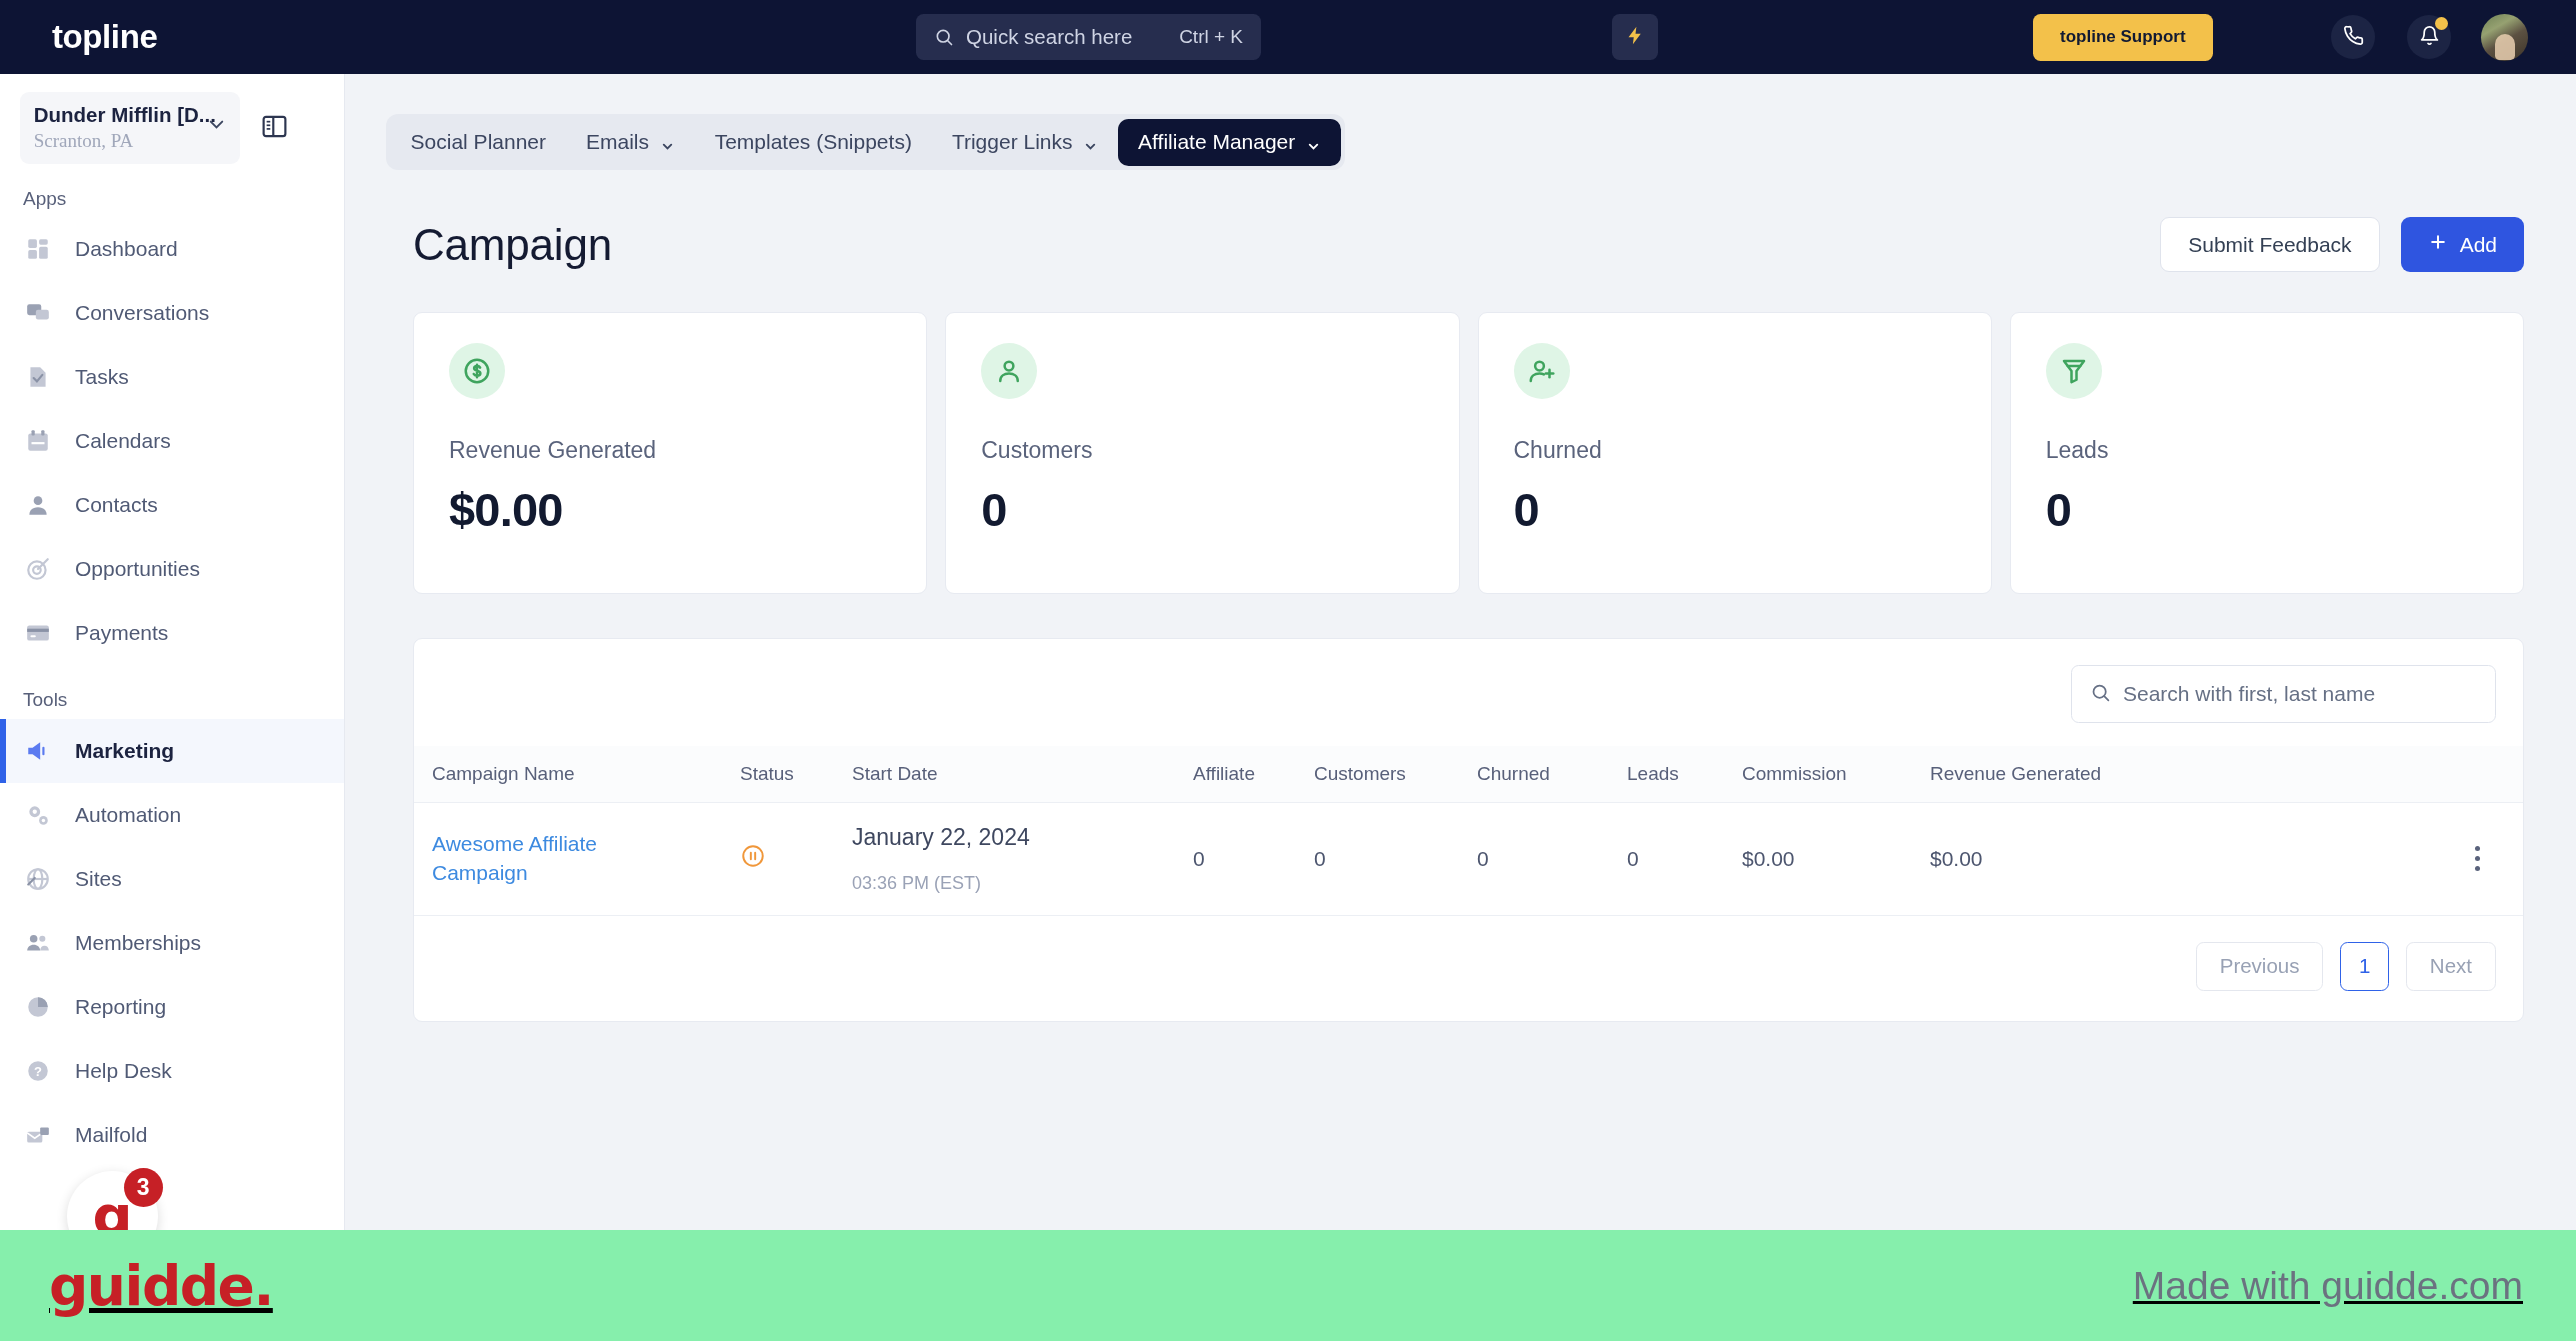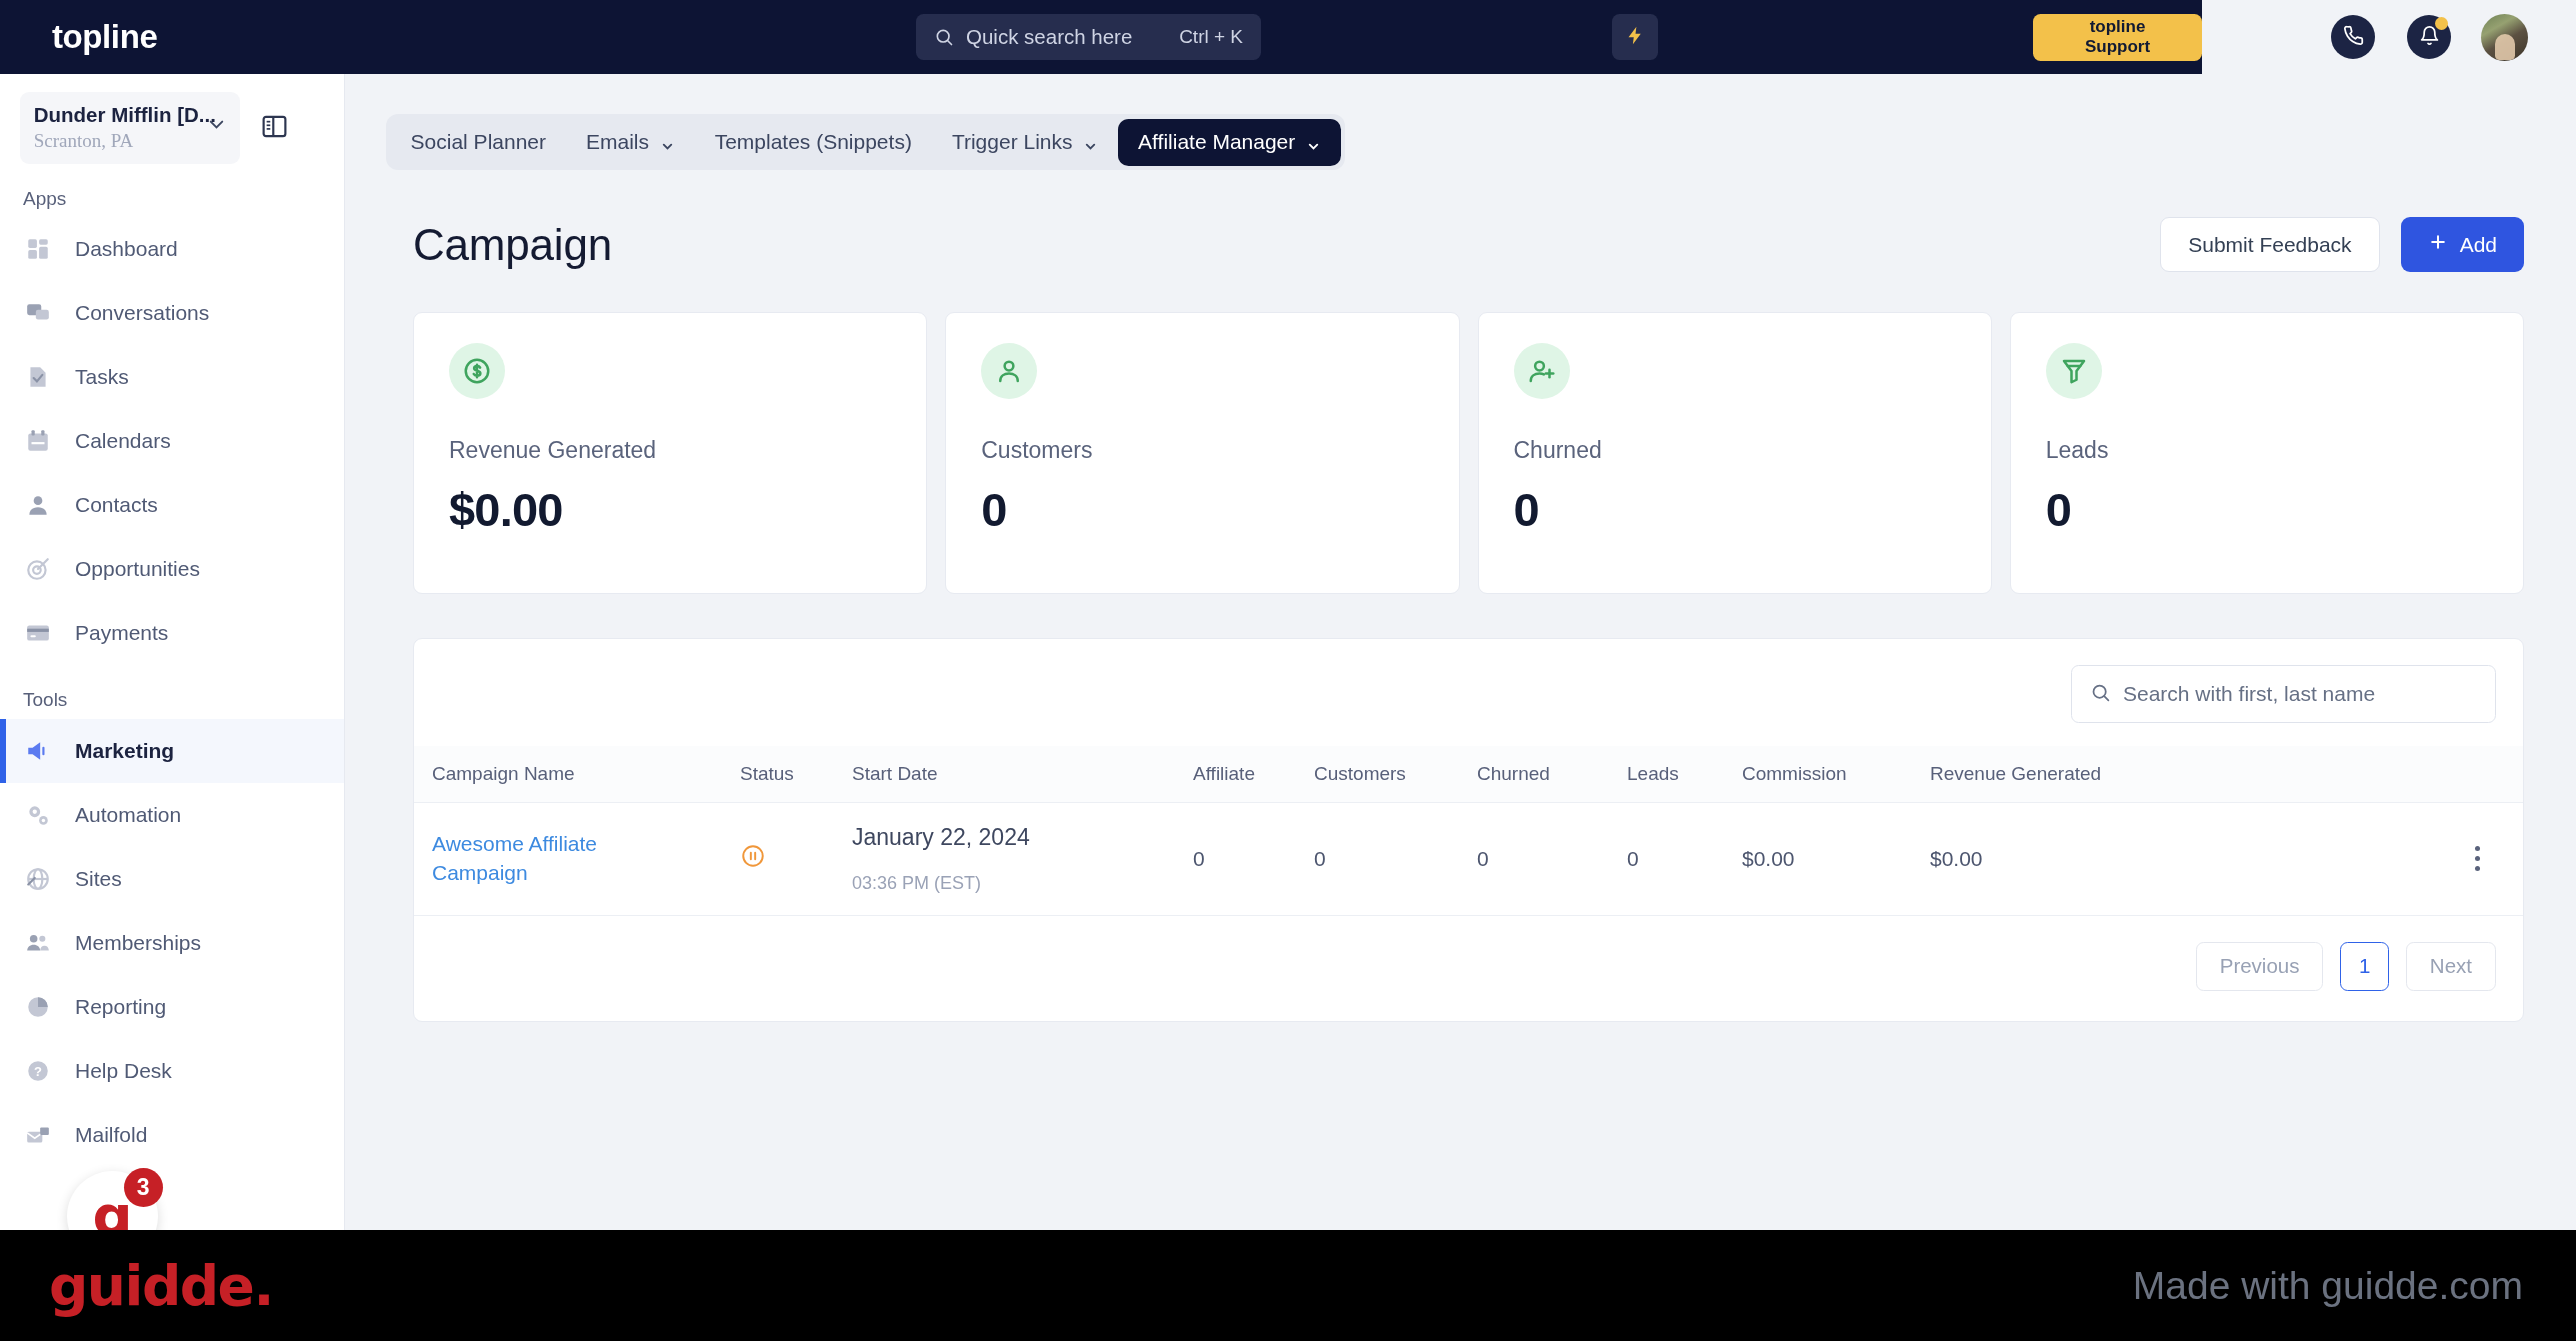--- a/index.html
+++ b/index.html
@@ -6,21 +6,21 @@
   html, body {
     width: 2576px; height: 1341px;
     font-family: "Liberation Sans", sans-serif;
     background: #f1f3f7;
     overflow: hidden;
   }
   .app { position: relative; width: 2576px; height: 1341px; }
 
   
   .topbar {
-    position: absolute; top: 0; left: 0; width: 2202px; height: 74px;
+    position: absolute; top: 0; left: 0; width: 2576px; height: 74px;
     background: #0d1434;
     display: flex; align-items: center;
   }
   .logo {
     margin-left: 52px;
     color: #ffffff; font-size: 33px; font-weight: 600; letter-spacing: -0.4px;
   }
   .search-wrap {
     position: absolute; left: 916px; top: 14.4px;
     width: 345px; height: 46px;
@@ -212,21 +212,21 @@
   }
   .pgnum {
     height: 49px; min-width: 49px; border-radius: 7.6px;
     border: 0.8px solid #2f62e8; background: #fff; color: #2f62e8;
     font-size: 20.5px; cursor: pointer; font-family: inherit;
   }
 
   
   .footer {
     position: absolute; left: 0; top: 1230px; width: 2576px; height: 112px;
-    background: #000000; display: flex; align-items: center; justify-content: space-between; text-decoration: underline;
+    background: #86efac; display: flex; align-items: center; justify-content: space-between; text-decoration: underline;
   }
   .guidde-logo {
     margin-left: 49px; color: #c62026; font-size: 55px; font-weight: 700;
     letter-spacing: -1.5px; font-family: "DejaVu Sans", sans-serif;
   }
   .made-with { margin-right: 53px; color: #6b7280; font-size: 39px; }
 
   
   col.c-name { width: 326px; }
   col.c-status { width: 112px; }

